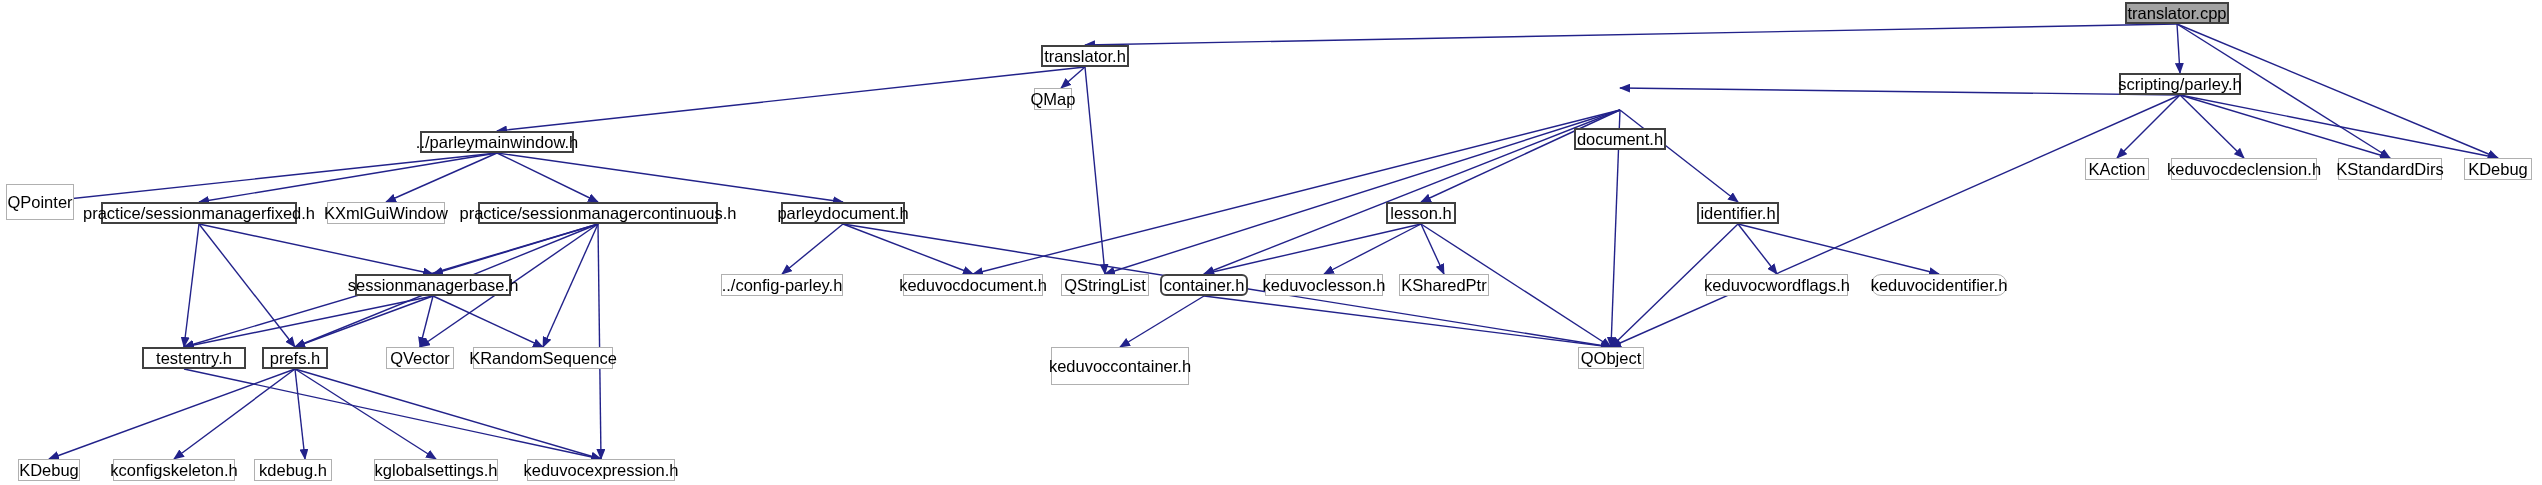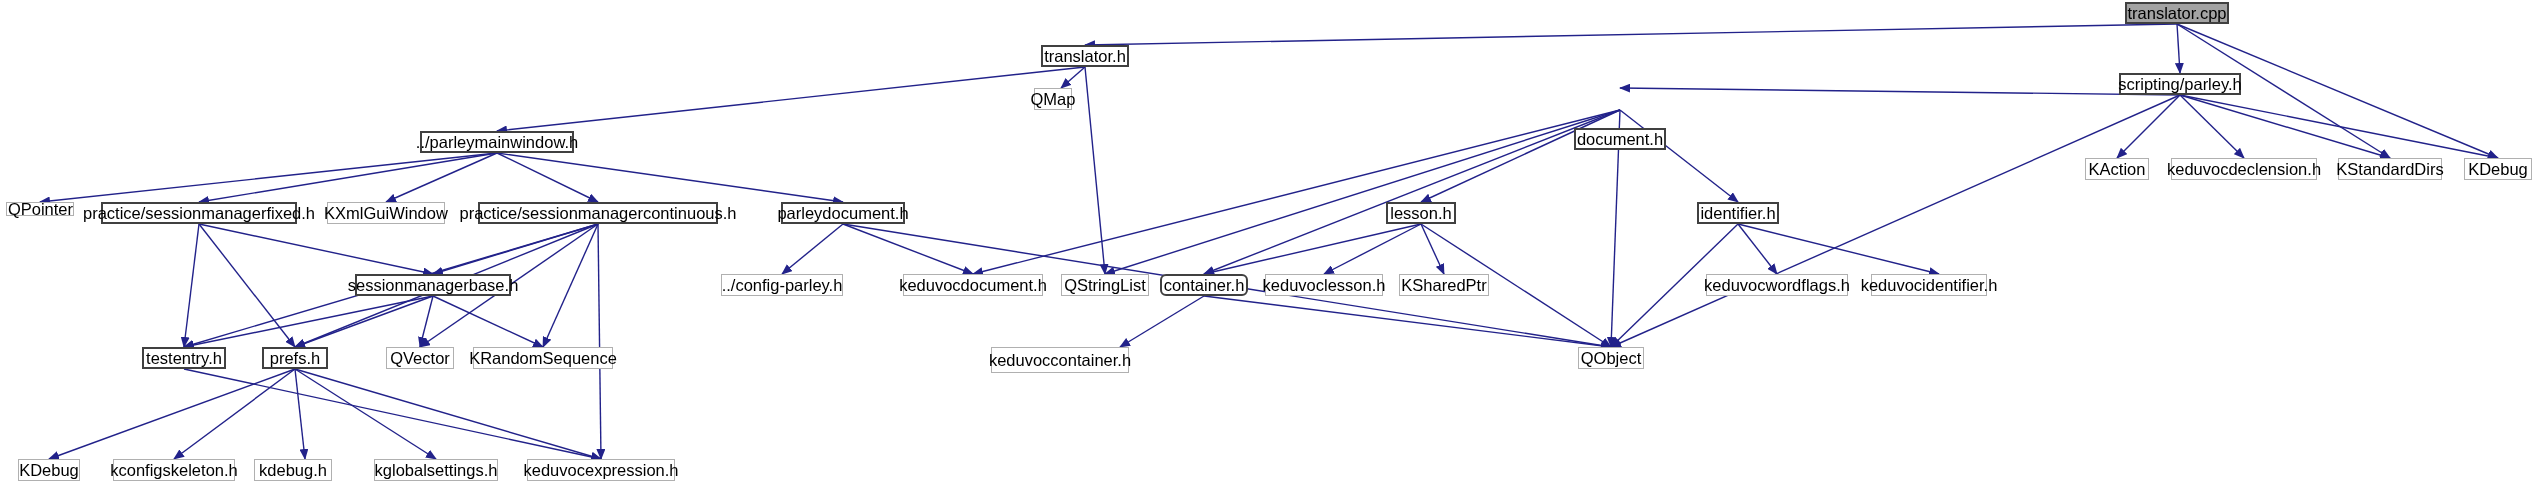--- a/index.html
+++ b/index.html
@@ -130,21 +130,21 @@
       </div>
       <div class="node" style="left: 2338px; top: 158px; width: 104px; height: 22px;">
         <span>KStandardDirs</span>
       </div>
       <div class="node" style="left: 2464px; top: 158px; width: 68px; height: 22px;">
         <span>KDebug</span>
       </div>
       <div class="node hdr" style="left: 420px; top: 131px; width: 154px; height: 22px;">
         <span>../parleymainwindow.h</span>
       </div>
-      <div class="node" style="left: 6px; top: 202px; width: 68px; height: 14px; justify-content: flex-end;">
+      <div class="node" style="left: 6px; top: 184px; width: 68px; height: 36px;">
         <span>QPointer</span>
       </div>
       <div class="node hdr" style="left: 101px; top: 202px; width: 196px; height: 22px;">
         <span>practice/sessionmanagerfixed.h</span>
       </div>
       <div class="node" style="left: 327px; top: 202px; width: 118px; height: 22px;">
         <span>KXmlGuiWindow</span>
       </div>
       <div class="node hdr" style="left: 478px; top: 202px; width: 240px; height: 22px;">
         <span>practice/sessionmanagercontinuous.h</span>
@@ -175,36 +175,36 @@
       </div>
       <div class="node" style="left: 1265px; top: 274px; width: 118px; height: 22px;">
         <span>keduvoclesson.h</span>
       </div>
       <div class="node" style="left: 1399px; top: 274px; width: 90px; height: 22px;">
         <span>KSharedPtr</span>
       </div>
       <div class="node" style="left: 1706px; top: 274px; width: 142px; height: 22px;">
         <span>keduvocwordflags.h</span>
       </div>
-      <div class="node" style="left: 1871px; top: 274px; width: 116px; height: 22px;">
+      <div class="node" style="left: 1871px; top: 274px; width: 136px; height: 22px; border-radius: 10px;">
         <span>keduvocidentifier.h</span>
       </div>
-      <div class="node hdr" style="left: 142px; top: 347px; width: 84px; height: 22px;">
+      <div class="node hdr" style="left: 142px; top: 347px; width: 104px; height: 22px;">
         <span>testentry.h</span>
       </div>
       <div class="node hdr" style="left: 262px; top: 347px; width: 66px; height: 22px;">
         <span>prefs.h</span>
       </div>
       <div class="node" style="left: 386px; top: 347px; width: 68px; height: 22px;">
         <span>QVector</span>
       </div>
       <div class="node" style="left: 473px; top: 347px; width: 140px; height: 22px;">
         <span>KRandomSequence</span>
       </div>
-      <div class="node" style="left: 991px; top: 347px; width: 138px; height: 26px; text-align: center;">
+      <div class="node" style="left: 1051px; top: 347px; width: 138px; height: 38px; text-align: center;">
         <span>keduvoccontainer.h</span>
       </div>
       <div class="node" style="left: 1578px; top: 347px; width: 66px; height: 22px;">
         <span>QObject</span>
       </div>
       <div class="node" style="left: 18px; top: 459px; width: 62px; height: 22px;">
         <span>KDebug</span>
       </div>
       <div class="node" style="left: 113px; top: 459px; width: 122px; height: 22px;">
         <span>kconfigskeleton.h</span>

